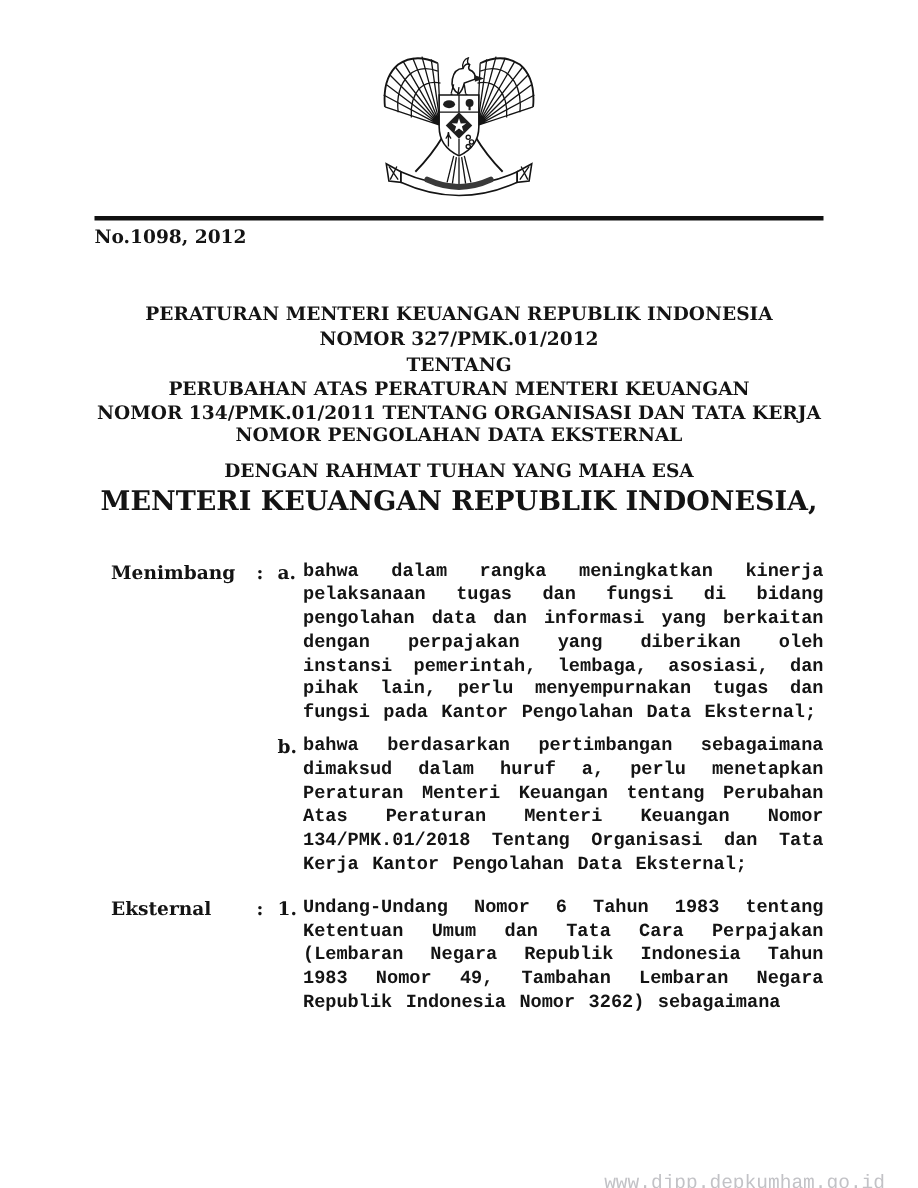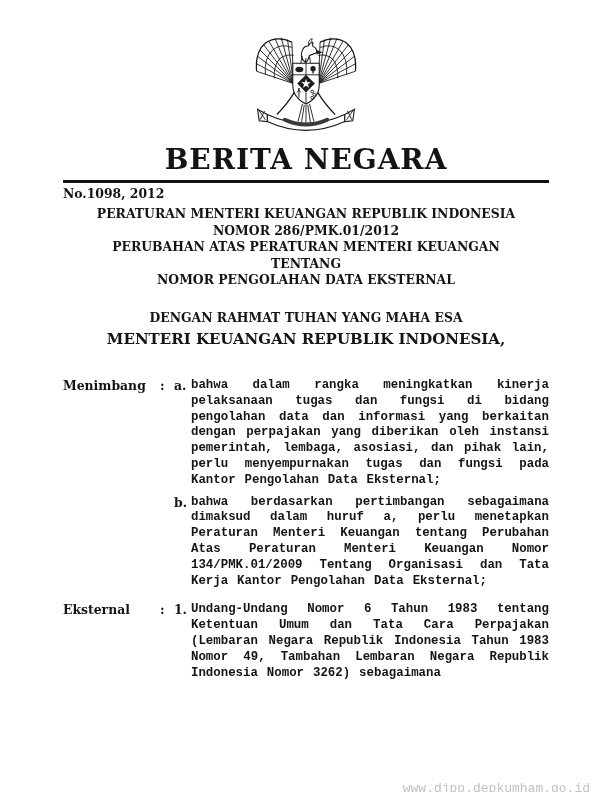--- a/index.html
+++ b/index.html
@@ -28,29 +28,29 @@
   }
   .rule { height: 3px; background: #111; margin-top: 5px; }
   .gazette-row {
     display: flex;
     margin-top: 3px;
     font-size: 12.4px;
     line-height: 16px;
   }
   .gazette-no { width: 174px; flex: none; }
   .gazette-abstract { flex: 1; text-align: justify; word-spacing: 3px; }
-  .heading-block { margin-top: 3px; text-align: center; font-size: 12.4px; }
+  .heading-block { margin-top: 34px; text-align: center; font-size: 12.4px; }
   .hl { line-height: 17px; }
   .hl.subject { line-height: 15.5px; }
-  .invocation { margin-top: 23px; text-align: center; font-size: 12.4px; line-height: 16px; }
-  .authority  { margin-top: 5px;  text-align: center; font-size: 15px; line-height: 16px; }
+  .invocation { margin-top: 8px; text-align: center; font-size: 12.4px; line-height: 16px; }
+  .authority  { margin-top: 5px;  text-align: center; font-size: 18px; line-height: 16px; }
   .clause { display: flex; font-size: 12.4px; line-height: 15.8px; }
   .clause.menimbang { margin-top: 31px; }
   .clause.mengingat { margin-top: 13px; }
-  .clabel { width: 97px; flex: none; }
+  .clabel { width: 97px; flex: none; margin-left: 11px; }
   .ccolon { width: 14px; flex: none; }
   .citems { flex: 1; }
   .item { display: flex; }
   .item + .item { margin-top: 6px; }
   .marker { width: 17px; flex: none; }
   .itext { flex: 1; text-align: justify; word-spacing: 1.5px; font-family: Liberation Mono, monospace; }
   .footer-link {
     position: absolute;
     top: 781px;
     right: 22px;
@@ -110,51 +110,51 @@
 
       <path class="emb-white" d="M16,89 Q60,109 104,89 L104,97 Q60,117 16,97 Z"></path>
       <path class="emb-white" d="M16,89 L5,83 L7,96 L16,97 Z"></path>
       <path class="emb-white" d="M104,89 L115,83 L113,96 L104,97 Z"></path>
       <path class="emb" d="M7,85 L14,95 M13,85 L8,95 M113,85 L106,95 M107,85 L112,95"></path>
       <path d="M36,95 Q60,106 84,95" stroke="#3a3a3a" stroke-width="4.5" fill="none" stroke-linecap="round"></path>
     </svg>
   </div>
 
   <div class="masthead">
-    <div class="masthead-title">BERITA NEGARA</div>
   </div>
 
   <div class="rule"></div>
 
   <div class="gazette-row">
     <div class="gazette-no">No.1098, 2012</div>
   </div>
 
   <div class="heading-block">
     <div class="hl">PERATURAN MENTERI KEUANGAN REPUBLIK INDONESIA</div>
-    <div class="hl">NOMOR 286/PMK.01/2012</div>
+    <div class="hl">NOMOR 327/PMK.01/2012</div>
+    <div class="hl">TENTANG</div>
     <div class="hl subject">PERUBAHAN ATAS PERATURAN MENTERI KEUANGAN</div>
-    <div class="hl">TENTANG</div>
+    <div class="hl subject">NOMOR 134/PMK.01/2011 TENTANG ORGANISASI DAN TATA KERJA</div>
     <div class="hl subject">NOMOR PENGOLAHAN DATA EKSTERNAL</div>
   </div>
 
   <div class="invocation">DENGAN RAHMAT TUHAN YANG MAHA ESA</div>
   <div class="authority">MENTERI KEUANGAN REPUBLIK INDONESIA,</div>
 
   <div class="clause menimbang">
     <div class="clabel">Menimbang</div>
     <div class="ccolon">:</div>
     <div class="citems">
       <div class="item">
         <span class="marker">a.</span>
         <span class="itext">bahwa dalam rangka meningkatkan kinerja pelaksanaan tugas dan fungsi di bidang pengolahan data dan informasi yang berkaitan dengan perpajakan yang diberikan oleh instansi pemerintah, lembaga, asosiasi, dan pihak lain, perlu menyempurnakan tugas dan fungsi pada Kantor Pengolahan Data Eksternal;</span>
       </div>
       <div class="item">
         <span class="marker">b.</span>
-        <span class="itext">bahwa berdasarkan pertimbangan sebagaimana dimaksud dalam huruf a, perlu menetapkan Peraturan Menteri Keuangan tentang Perubahan Atas Peraturan Menteri Keuangan Nomor 134/PMK.01/2009 Tentang Organisasi dan Tata Kerja Kantor Pengolahan Data Eksternal;</span>
+        <span class="itext">bahwa berdasarkan pertimbangan sebagaimana dimaksud dalam huruf a, perlu menetapkan Peraturan Menteri Keuangan tentang Perubahan Atas Peraturan Menteri Keuangan Nomor 134/PMK.01/2018 Tentang Organisasi dan Tata Kerja Kantor Pengolahan Data Eksternal;</span>
       </div>
     </div>
   </div>
 
   <div class="clause mengingat">
     <div class="clabel">Eksternal</div>
     <div class="ccolon">:</div>
     <div class="citems">
       <div class="item">
         <span class="marker">1.</span>

